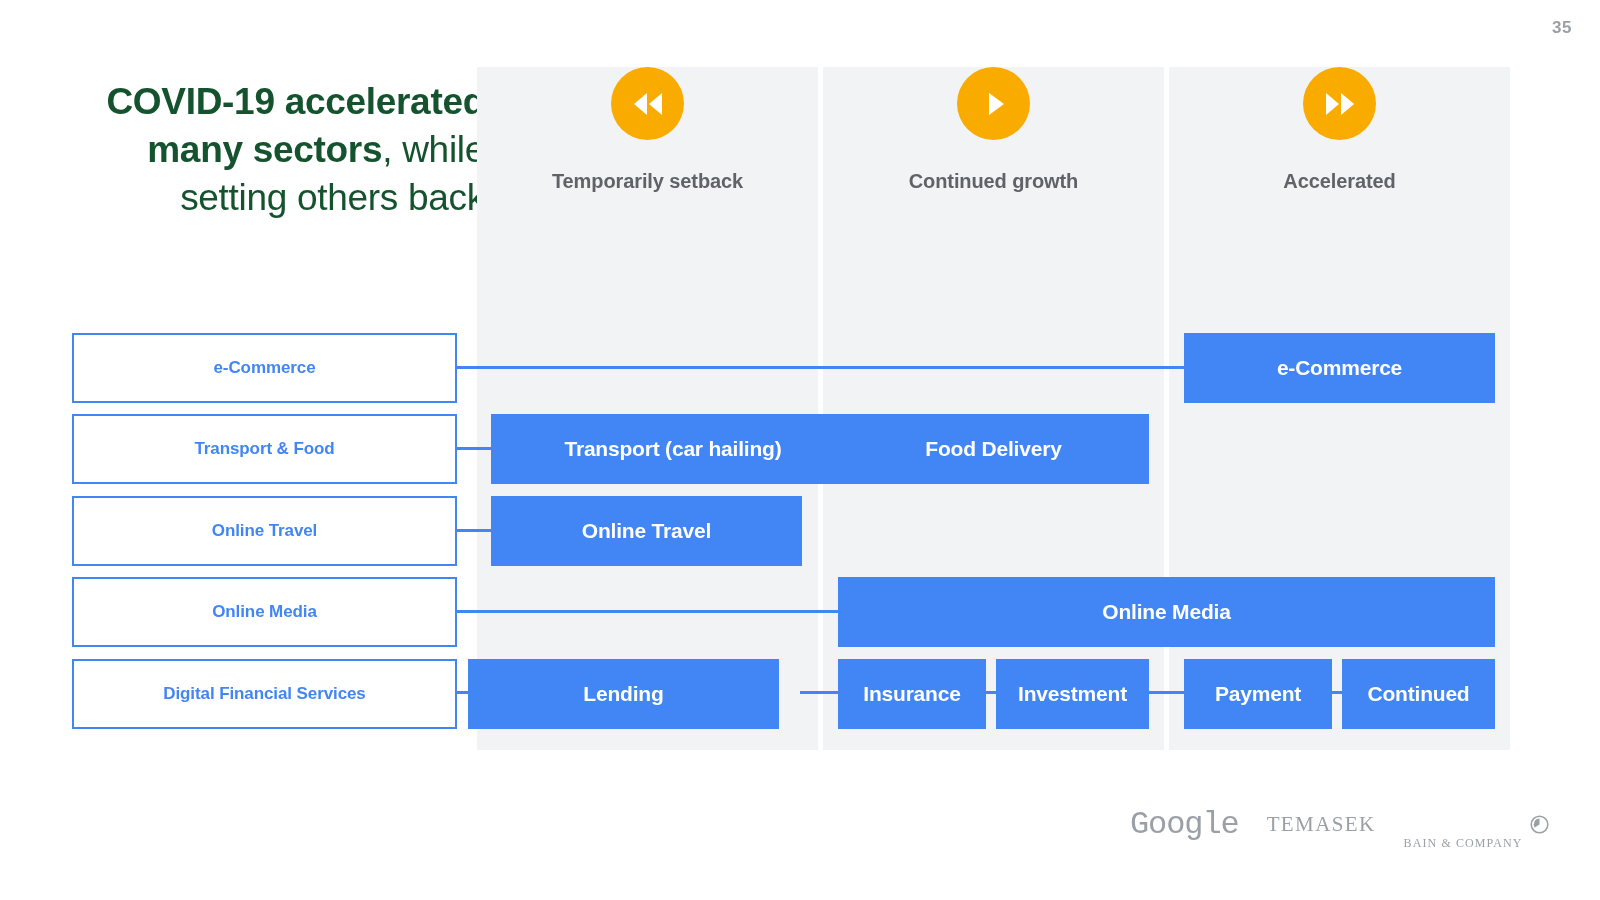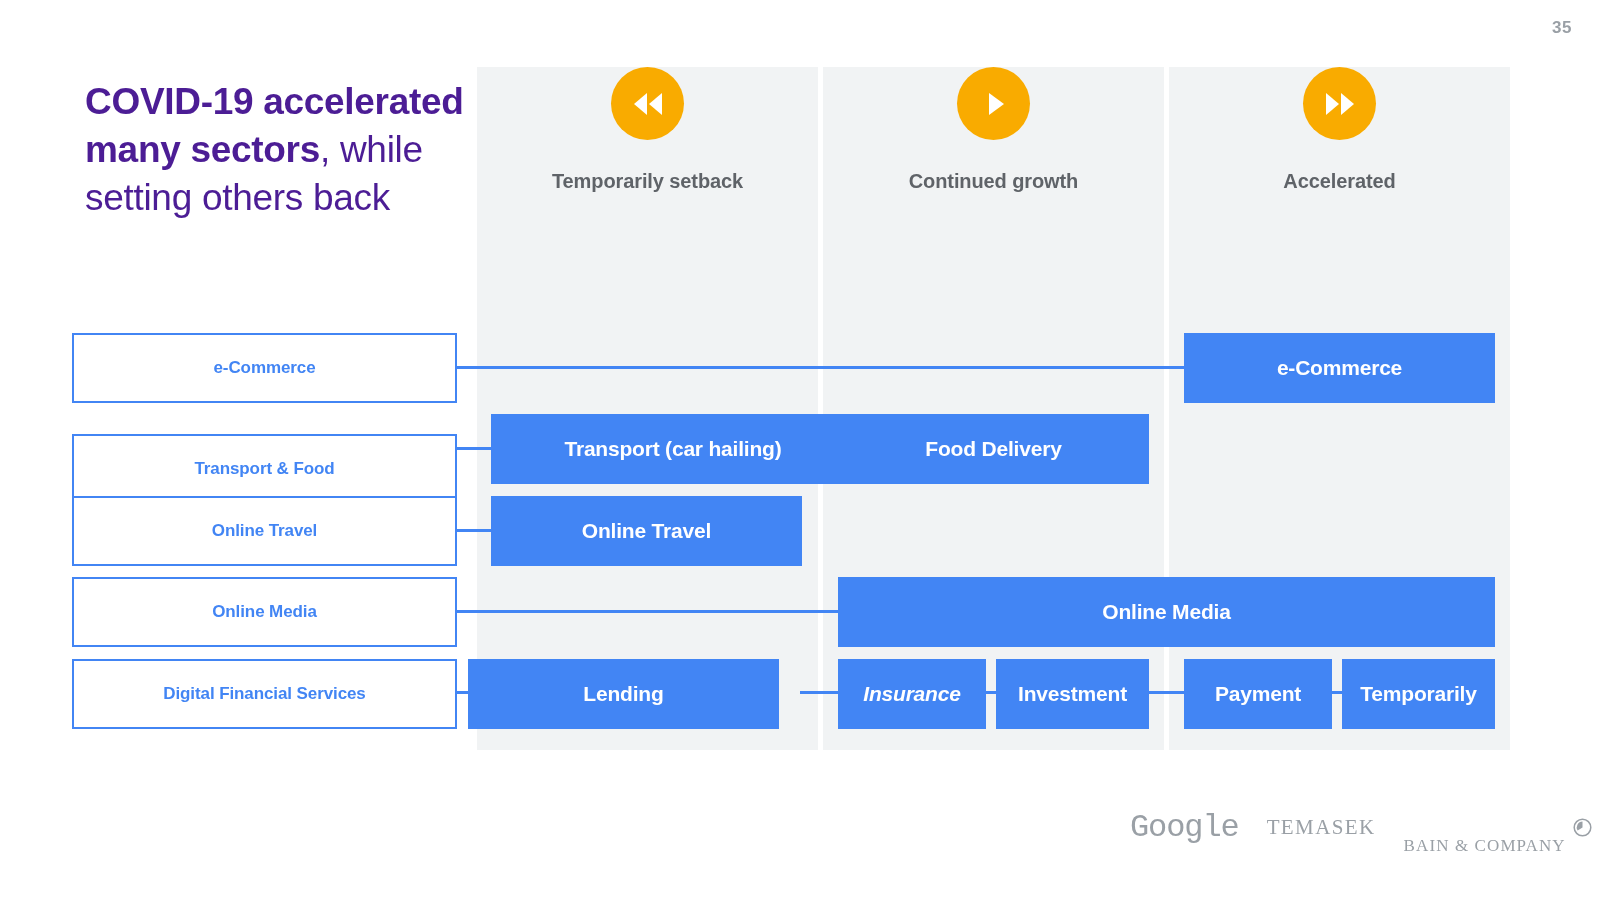--- a/index.html
+++ b/index.html
@@ -26,22 +26,23 @@
     letter-spacing: 0.5px;
   }
 
   
   .headline {
     position: absolute;
     left: 85px; top: 78px;
     width: 400px;
     font-size: 37px;
     line-height: 48px;
-    color: #4c1d95;
+    color: #14532d;
     letter-spacing: -0.3px;
+    text-align: right;
   }
   .headline .bold { font-weight: 700; }
   .headline .light { font-weight: 400; }
 
   
   .panel {
     position: absolute;
     top: 67px;
     height: 683px;
     background: #f1f3f4;
@@ -133,21 +134,21 @@
     letter-spacing: 1.4px;
     color: #9aa0a6;
   }
   .logo-bain {
     display: flex;
     align-items: center;
     gap: 7px;
   }
   .logo-bain-text {
     font-family: "Liberation Serif", serif;
-    font-size: 17px;
+    font-size: 12px;
     font-weight: 400;
     letter-spacing: 1.1px;
     color: #9aa0a6;
     margin-top: 38px;
   }
 </style>
 </head>
 <body>
 
 <div id="slide">
@@ -209,21 +210,21 @@
 
   <div class="connector" style="left:984px; top:691px; width:14px;"></div>
 
   <div class="connector" style="left:1146px; top:691px; width:40px;"></div>
 
   <div class="connector" style="left:1330px; top:691px; width:14px;"></div>
 
   <div class="sector-box" style="top:333px; height:70px;">
     <span>e-Commerce</span>
   </div>
-  <div class="sector-box" style="top:414px; height:70px;margin-top:20px;">
+  <div class="sector-box" style="top:414px; height:70px;">
     <span>Transport &amp; Food</span>
   </div>
   <div class="sector-box" style="top:496px; height:70px;">
     <span>Online Travel</span>
   </div>
   <div class="sector-box" style="top:577px; height:70px;">
     <span>Online Media</span>
   </div>
   <div class="sector-box" style="top:659px; height:70px;">
     <span>Digital Financial Services</span>
@@ -244,31 +245,31 @@
     <span>Online Travel</span>
   </div>
 
   <div class="blue-box" style="left:838px; top:577px; width:657px; height:70px;">
     <span>Online Media</span>
   </div>
 
   <div class="blue-box" style="left:468px; top:659px; width:311px; height:70px;">
     <span>Lending</span>
   </div>
-  <div class="blue-box" style="left:838px; top:659px; width:148px; height:70px;font-style:italic;">
+  <div class="blue-box" style="left:838px; top:659px; width:148px; height:70px;">
     <span>Insurance</span>
   </div>
   <div class="blue-box" style="left:996px; top:659px; width:153px; height:70px;">
     <span>Investment</span>
   </div>
   <div class="blue-box" style="left:1184px; top:659px; width:148px; height:70px;">
     <span>Payment</span>
   </div>
   <div class="blue-box" style="left:1342px; top:659px; width:153px; height:70px;">
-    <span>Temporarily</span>
+    <span>Continued</span>
   </div>
 
   <div class="footer-logos">
     <span class="logo-google">Google</span>
     <span class="logo-temasek">TEMASEK</span>
     <span class="logo-bain">
       <span class="logo-bain-text">BAIN &amp; COMPANY</span>
       <svg width="19" height="19" viewBox="0 0 19 19" aria-hidden="true">
         <circle cx="9.5" cy="9.5" r="8.3" fill="none" stroke="#9aa0a6" stroke-width="1.5"></circle>
         <path d="M9.5 9.5 L9.5 3.6 A5.9 5.9 0 0 0 4.6 12.6 Z" fill="#9aa0a6"></path>

